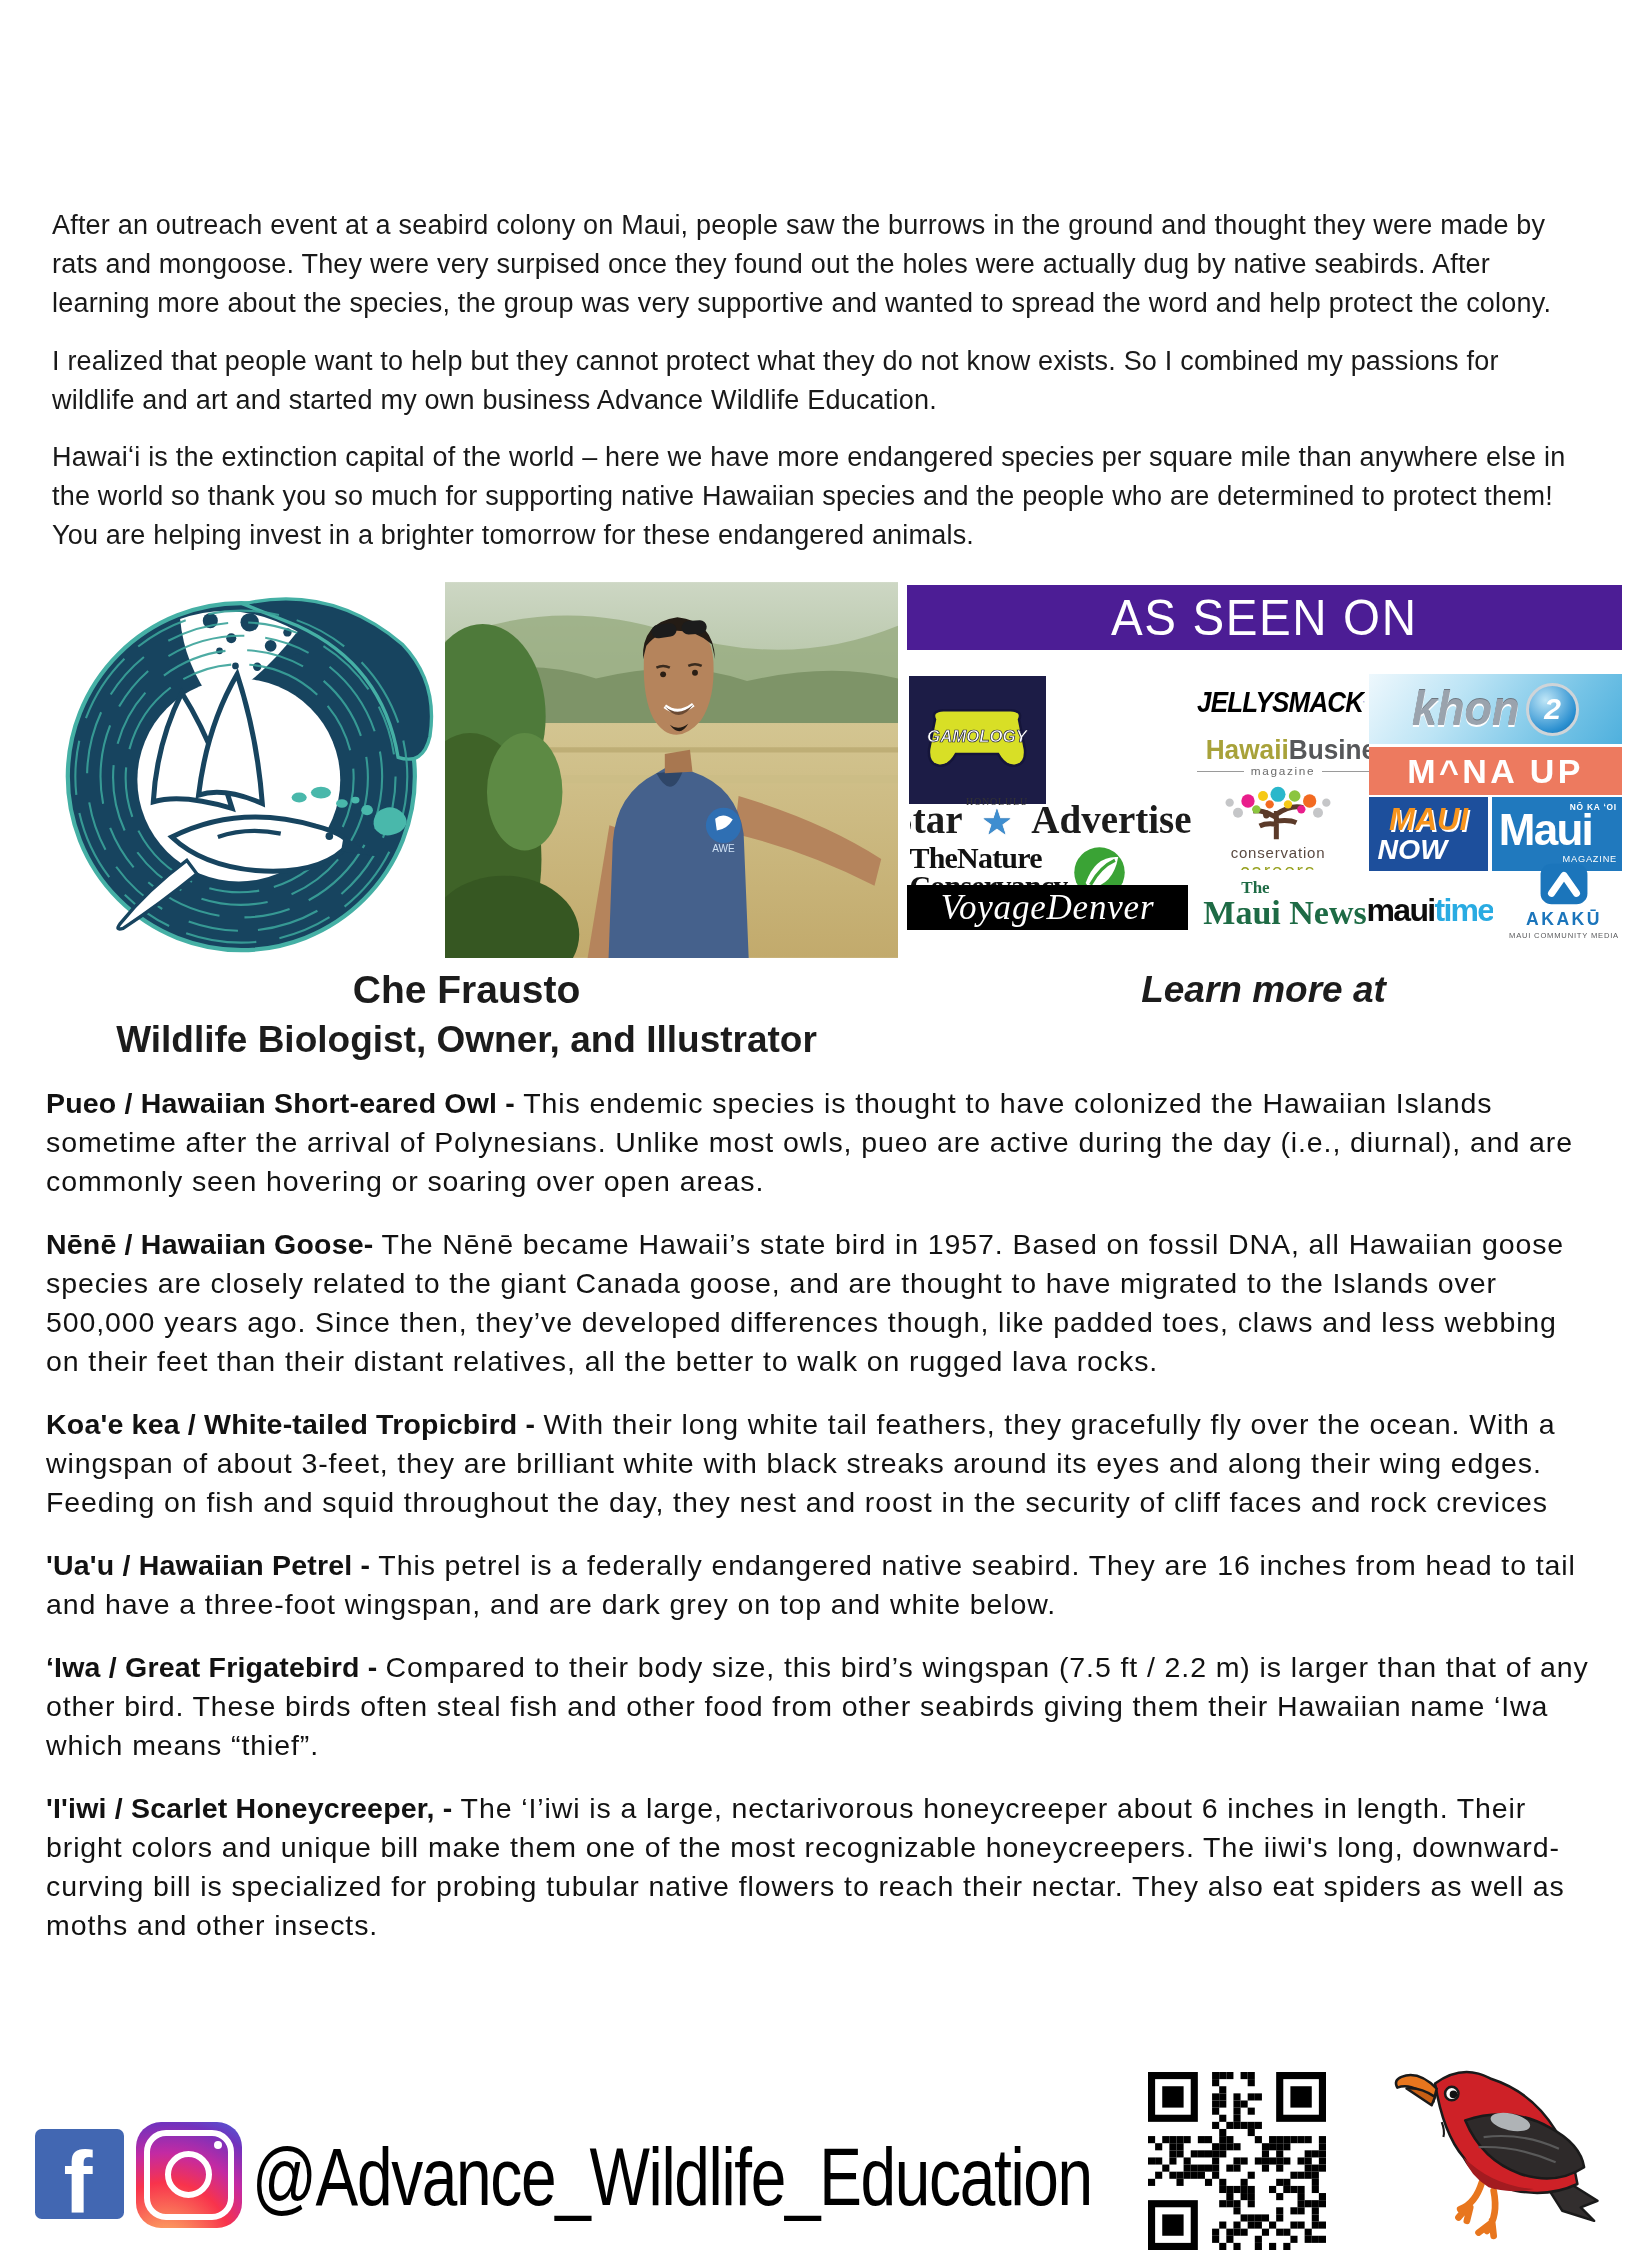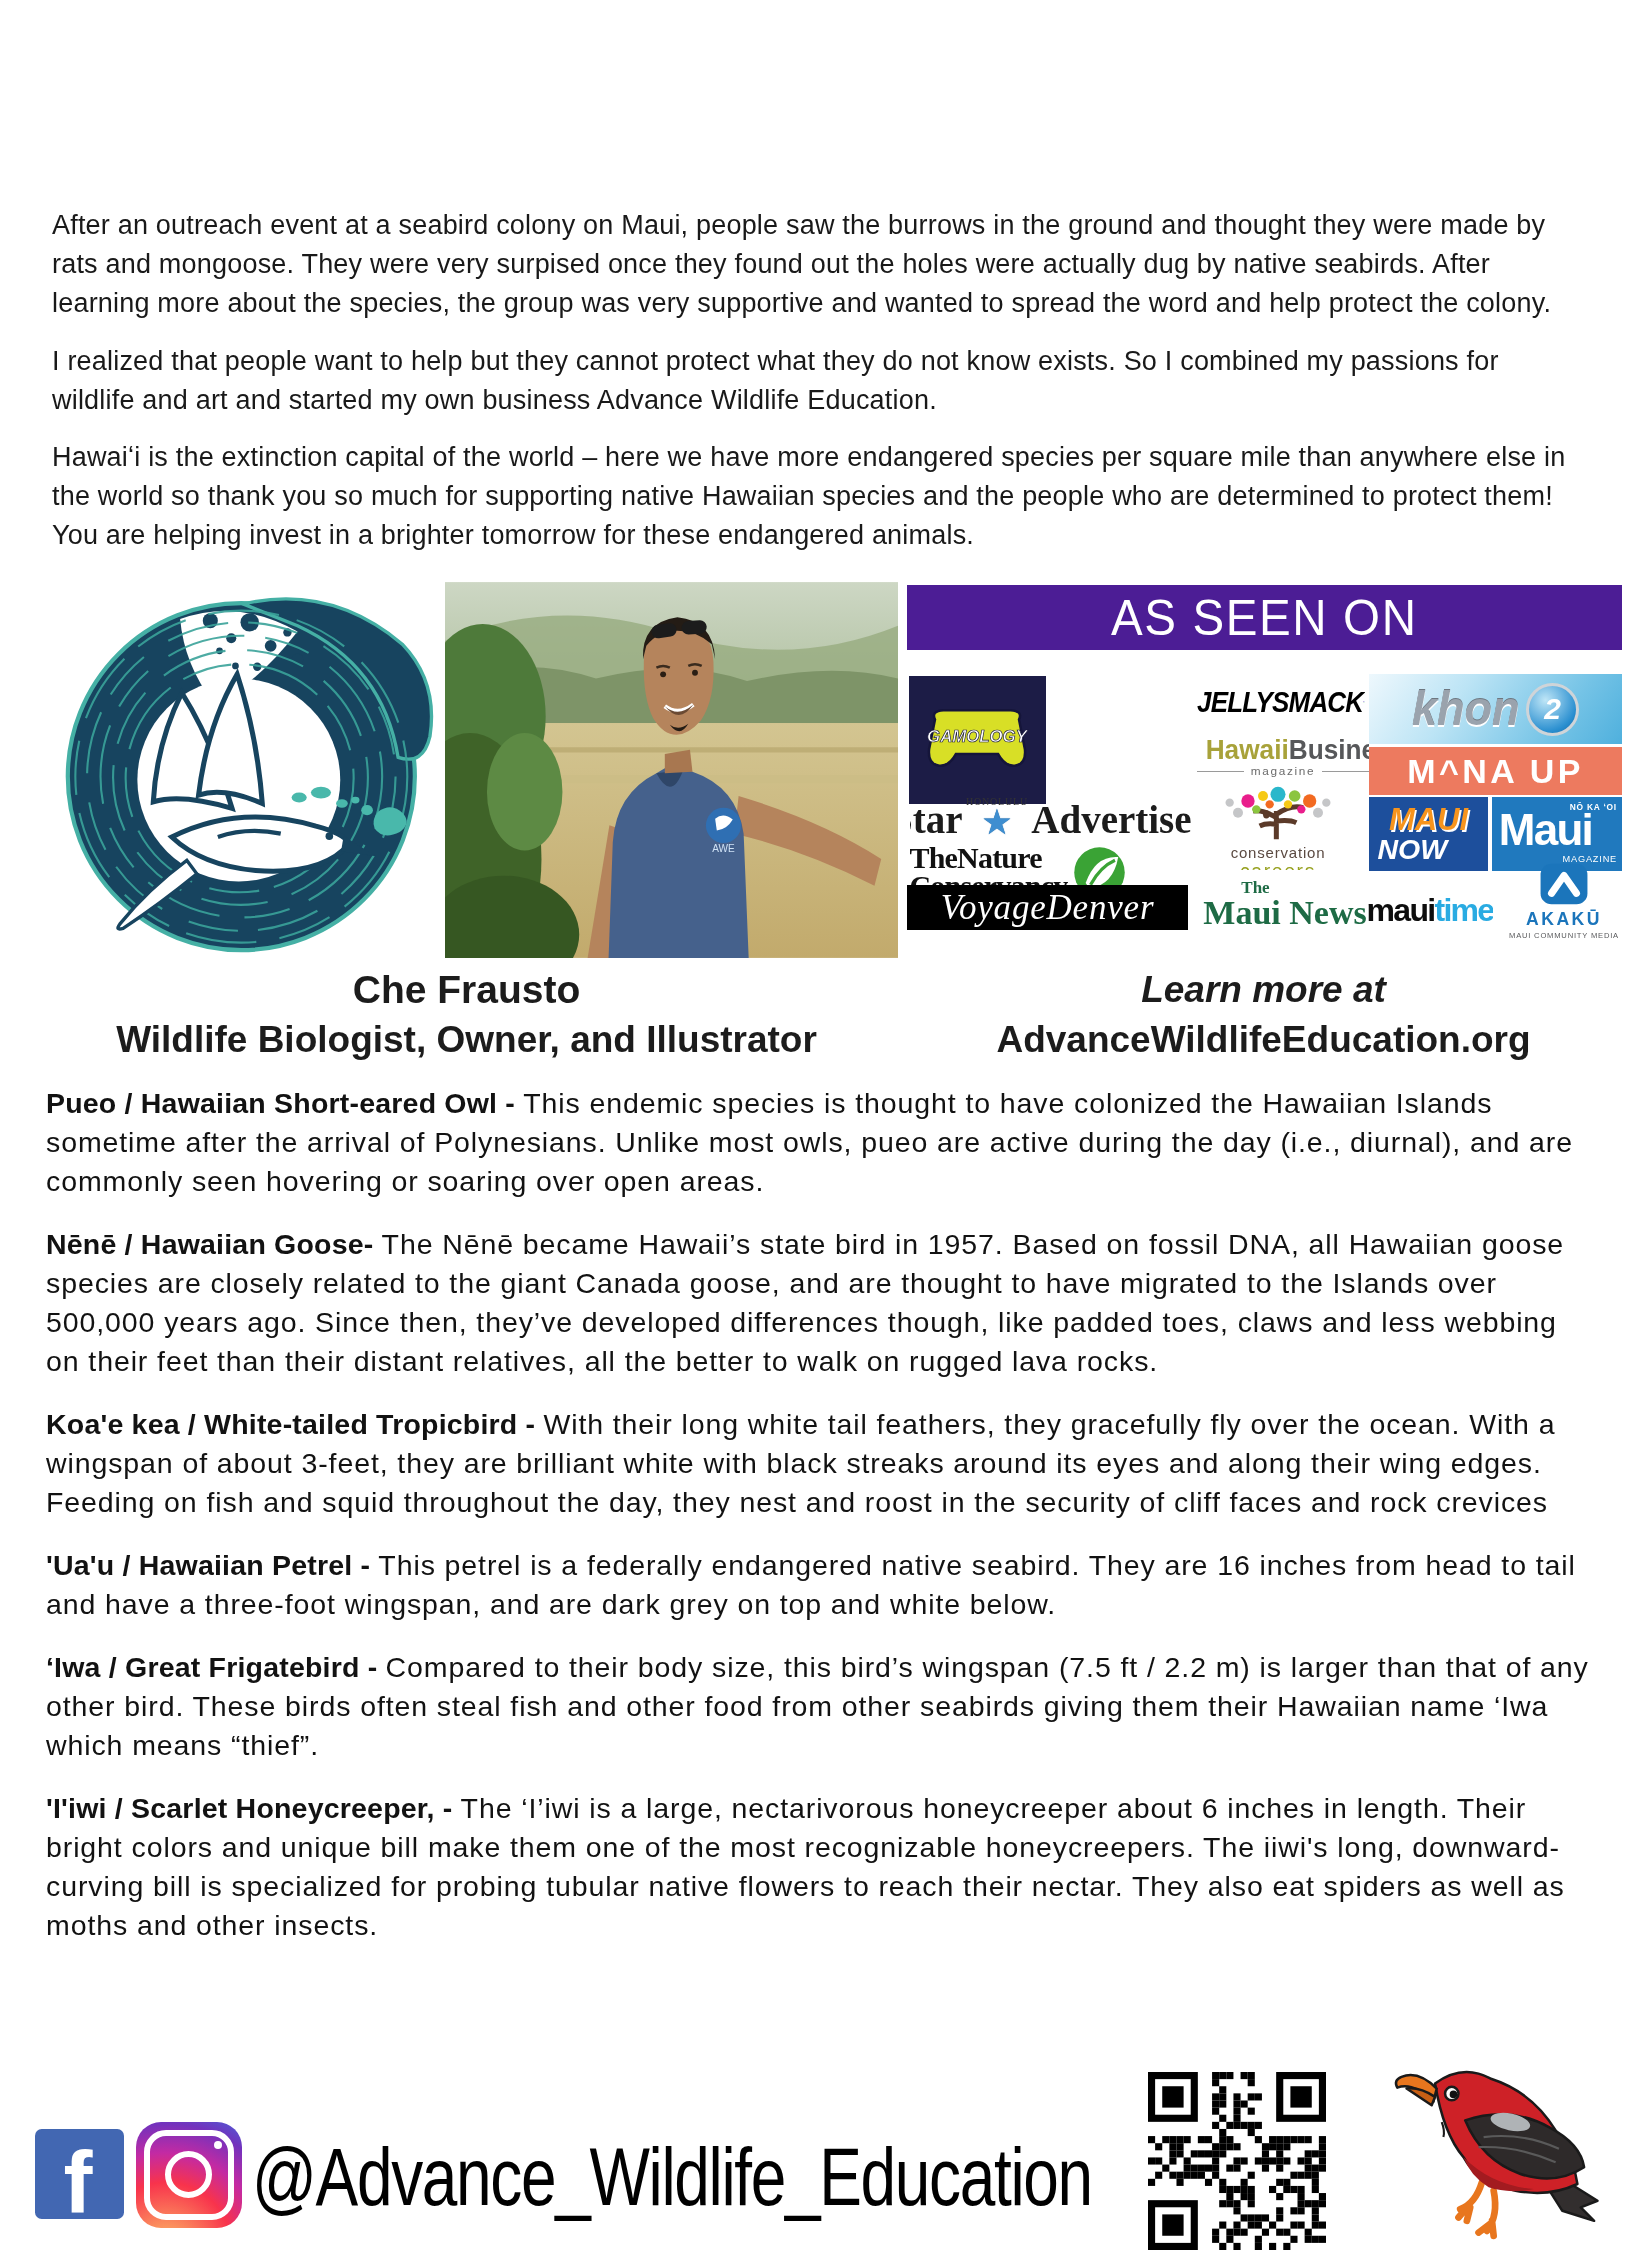--- a/index.html
+++ b/index.html
@@ -330,21 +330,20 @@
       <div class="ak2">MAUI COMMUNITY MEDIA</div>
     </div>
   </div>
 
   <div class="cap-left">
     <div class="c1">Che Frausto</div>
     <div class="c2">Wildlife Biologist, Owner, and Illustrator</div>
   </div>
   <div class="cap-right">
     <div class="c1">Learn more at</div>
-    <div class="c2">AdvanceWildlifeEducation.org</div>
   </div>
 
   <div class="species">
     <p><b>Pueo / Hawaiian Short-eared Owl  -  </b><span>This endemic species is thought to have colonized the Hawaiian Islands sometime after the arrival of Polynesians. Unlike most owls, pueo are active during the day (i.e., diurnal), and are commonly seen hovering or soaring over open areas.</span></p>
     <p><b>Nēnē  / Hawaiian Goose- </b><span>The Nēnē became Hawaii’s state bird in 1957. Based on fossil DNA, all Hawaiian goose species are closely related to the giant Canada goose, and are thought to have migrated to the Islands over 500,000 years ago. Since then, they’ve developed differences though, like padded toes, claws and less webbing on their feet than their distant relatives, all the better to walk on rugged lava rocks.</span></p>
     <p><b>Koa'e kea / White-tailed Tropicbird - </b><span>With their long white tail feathers, they gracefully fly over the ocean. With a wingspan of about 3-feet, they are brilliant white with black streaks around its eyes and along their wing edges. Feeding on fish and squid throughout the day, they nest and roost in the security of cliff faces and rock crevices</span></p>
     <p><b>'Ua'u / Hawaiian Petrel - </b><span>This petrel is a federally endangered native seabird.  They are 16 inches from head to tail and have a three-foot wingspan, and are dark grey on top and white below.</span></p>
     <p><b>‘Iwa / Great Frigatebird - </b><span>Compared to their body size, this bird’s wingspan (7.5 ft / 2.2 m) is larger than that of any other bird.  These birds often steal fish and other food from other seabirds giving them their Hawaiian name ‘Iwa which means “thief”.</span></p>
     <p><b>'I'iwi / Scarlet Honeycreeper, -  </b><span>The ‘I’iwi is a large, nectarivorous honeycreeper about 6 inches in length.  Their bright colors and unique bill make them one of the most recognizable honeycreepers. The iiwi's long, downward-curving bill is specialized for probing tubular native flowers to reach their nectar. They also eat spiders as well as moths and other insects.</span></p>
   </div>

